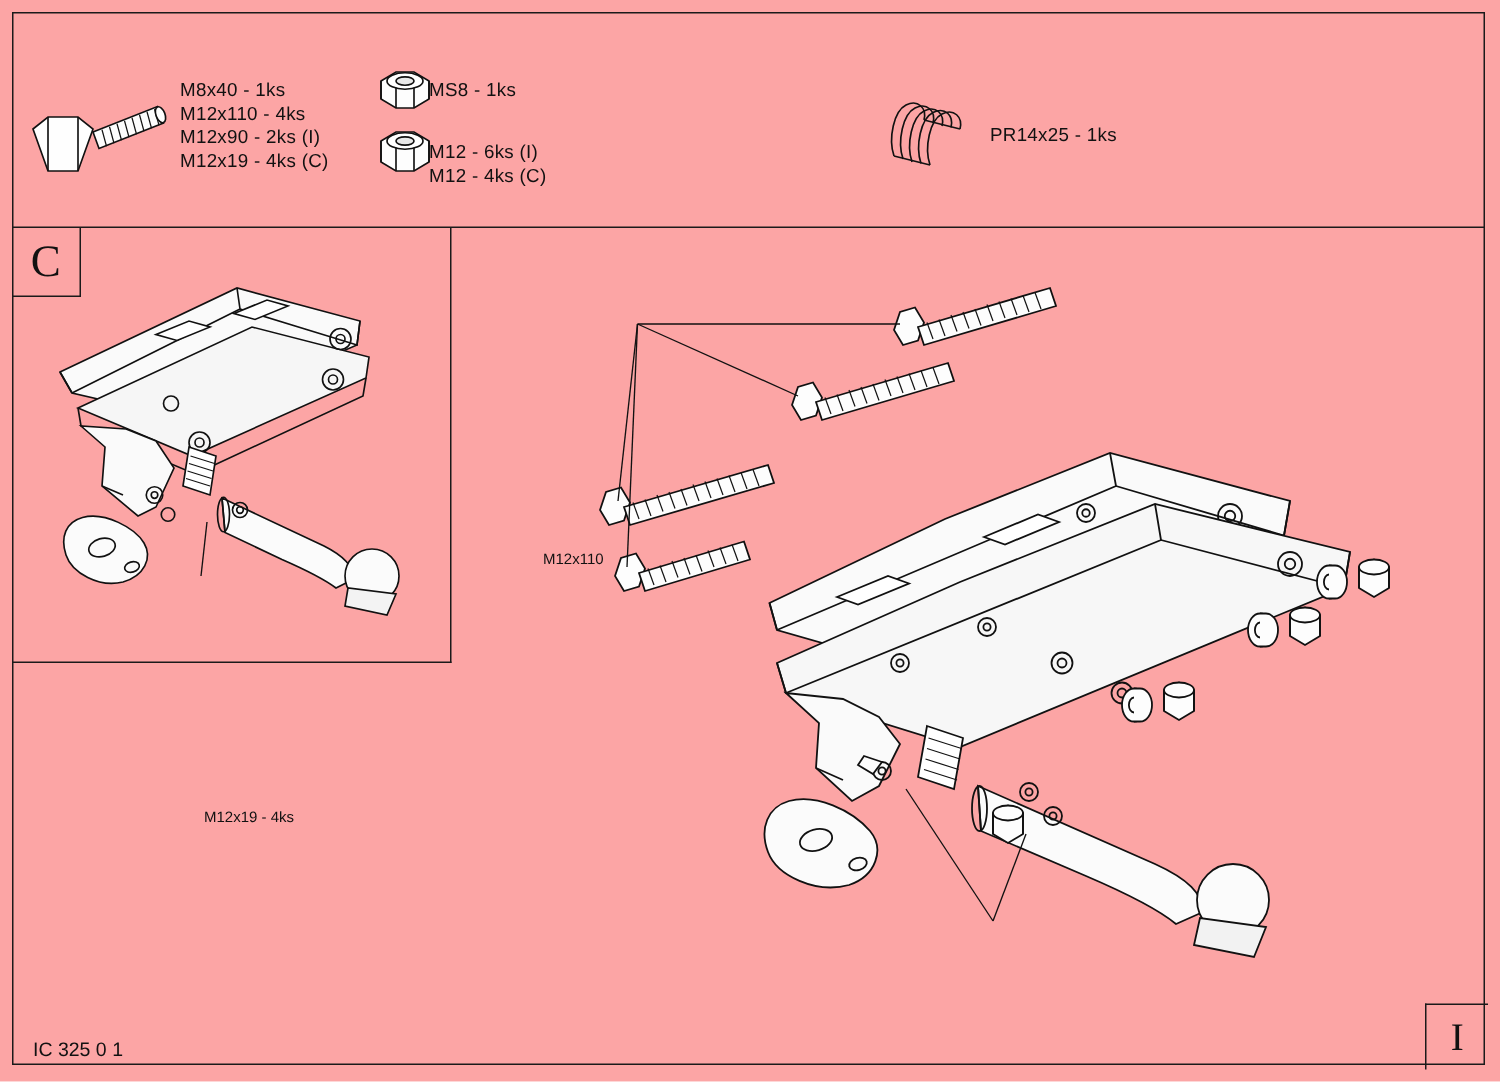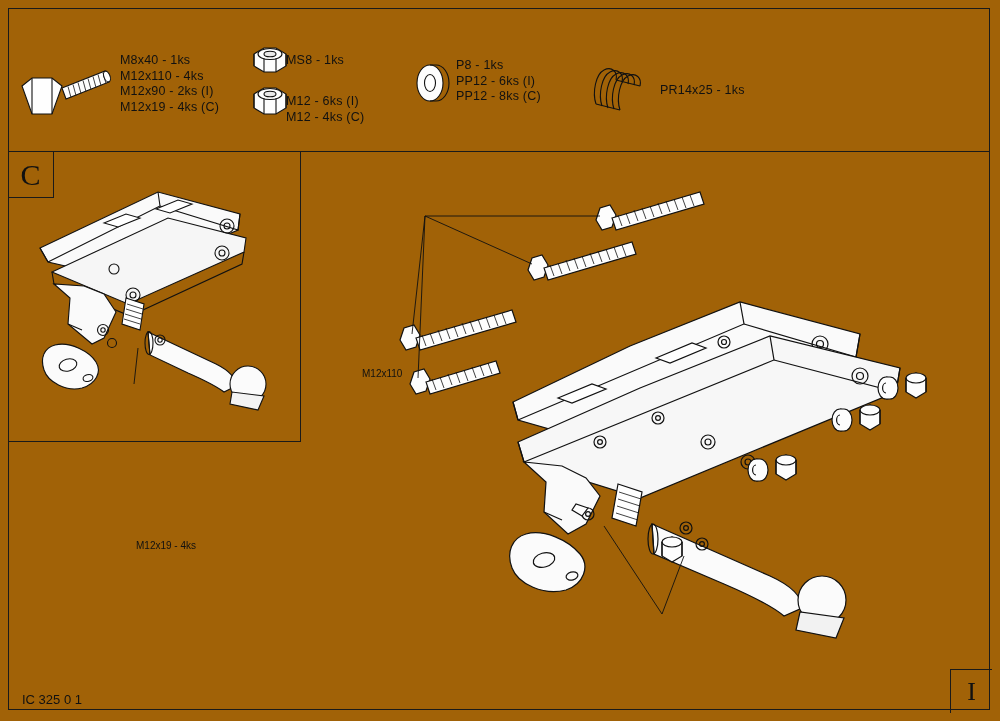--- a/index.html
+++ b/index.html
@@ -7,21 +7,21 @@
     padding: 0;
     background: #ffffff;
   }
   body {
     font-family: "Liberation Sans", sans-serif;
   }
   #page {
     position: relative;
     width: 1000px;
     height: 721px;
-    background: #a16207;
+    background: #fca5a5;
     overflow: hidden;
   }
   
   .frame {
     position: absolute;
     left: 8px;
     top: 8px;
     width: 982px;
     height: 702px;
     border: 1.5px solid #1a1a1a;
@@ -182,34 +182,20 @@
       </svg>
       <div class="parts-label" style="left:48px; top:45px;">
         <div>MS8 - 1ks</div>
       </div>
       <div class="parts-label" style="left:48px; top:86px;">
         <div>M12 - 6ks (I)</div>
         <div>M12 - 4ks (C)</div>
       </div>
     </div>
 
-    <div class="parts-cell" style="left:400px;width:170px;">
-      <svg class="draw" width="170" height="144" viewBox="0 0 170 144">
-        <g stroke="#111" stroke-width="1.1" fill="#ffffff">
-          <ellipse cx="22" cy="75" rx="13" ry="18" fill="#fdfdfd"></ellipse>
-          <ellipse cx="22" cy="75" rx="5.5" ry="8.5" fill="#ffffff"></ellipse>
-          <path d="M22,57 L28,57 A13,18 0 0 1 28,93 L22,93" fill="none"></path>
-        </g>
-      </svg>
-      <div class="parts-label" style="left:48px; top:50px;">
-        <div>P8 - 1ks</div>
-        <div>PP12 - 6ks (I)</div>
-        <div>PP12 - 8ks (C)</div>
-      </div>
-    </div>
 
     <div class="parts-cell" style="left:570px;width:260px;">
       <svg class="draw" width="260" height="144" viewBox="0 0 260 144">
         <g stroke="#111" stroke-width="1.1" fill="none">
           <path d="M18,96 C14,84 18,66 26,62 C34,58 40,64 38,72"></path>
           <path d="M24,98 C20,86 24,68 32,64 C40,60 46,66 44,74"></path>
           <path d="M30,100 C26,88 30,70 38,66 C46,62 52,68 50,76"></path>
           <path d="M36,101 C32,89 36,71 44,67 C52,63 58,69 56,77"></path>
           <path d="M42,102 C38,90 42,72 50,68 C58,64 64,70 62,78"></path>
           <path d="M18,96 L42,102"></path>

